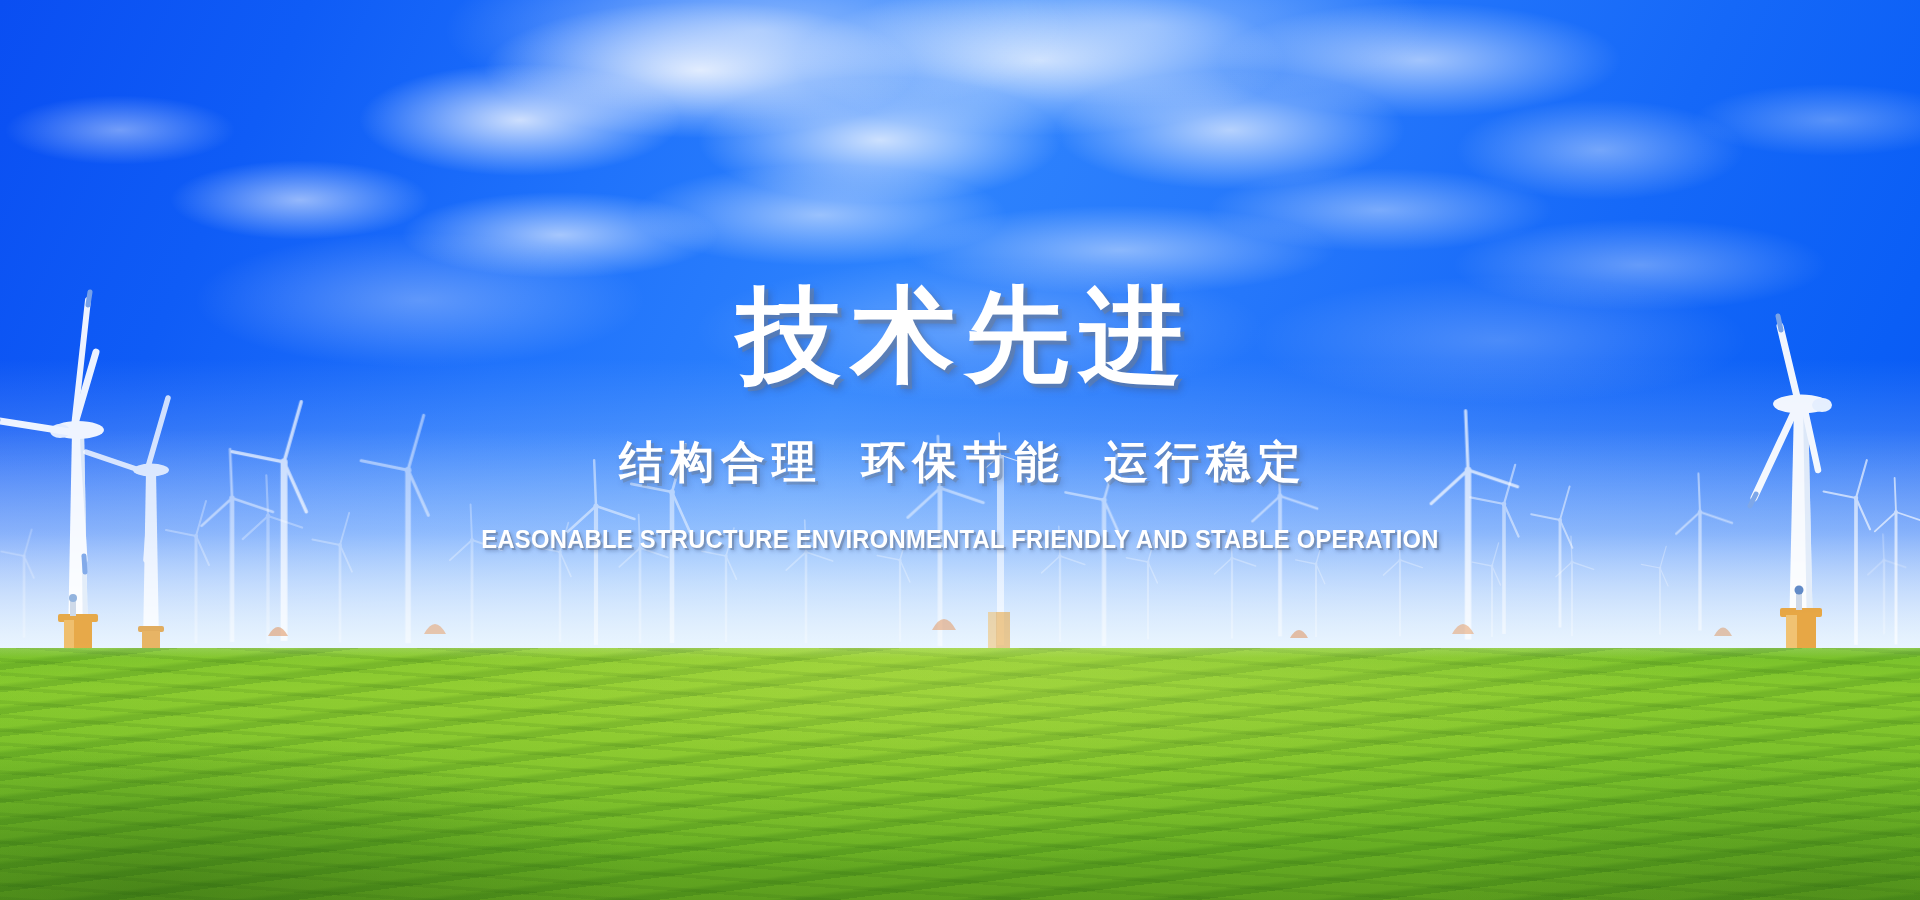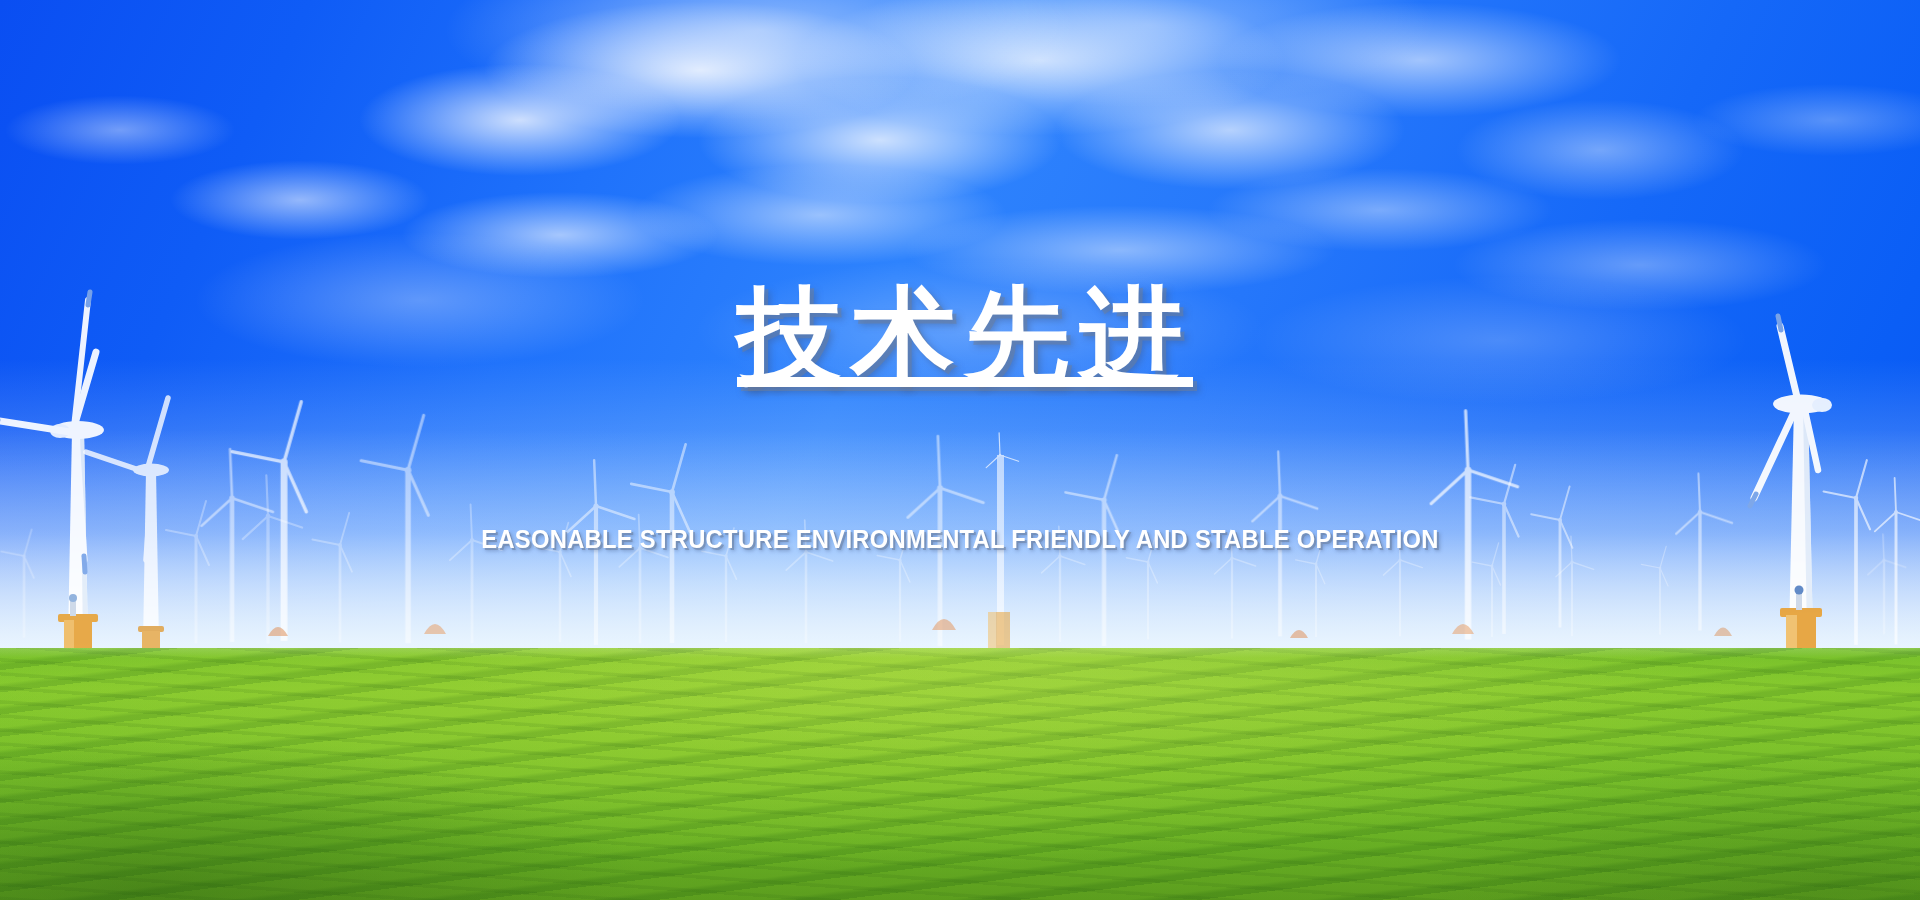--- a/index.html
+++ b/index.html
@@ -158,21 +158,20 @@
     font-size:104px;
     font-weight:700;
     line-height:1;
     color:#ffffff;
     letter-spacing:10px;
     text-indent:10px;
     text-shadow:
       4px 4px 0 rgba(108,128,158,0.55),
       6px 6px 7px rgba(60,80,120,0.38);
     pointer-events:auto;
-    text-decoration:underline;
   }
 
   .subhead {
     position:absolute;
     left:0; top:440px;
     width:1920px;
     font-size:44px;
     font-weight:700;
     line-height:1;
     color:#ffffff;
@@ -454,16 +453,17 @@
       </g>
     </svg>
   </div>
 
   <div class="grass">
     <div class="grass-shade"></div>
   </div>
 
   <div class="copy">
     <div class="headline">技术先进</div>
+    <div class="subhead">结构合理  环保节能  运行稳定</div>
     <div class="tagline">EASONABLE STRUCTURE ENVIRONMENTAL FRIENDLY AND STABLE OPERATION</div>
   </div>
 
 </div>
 
 </body></html>

